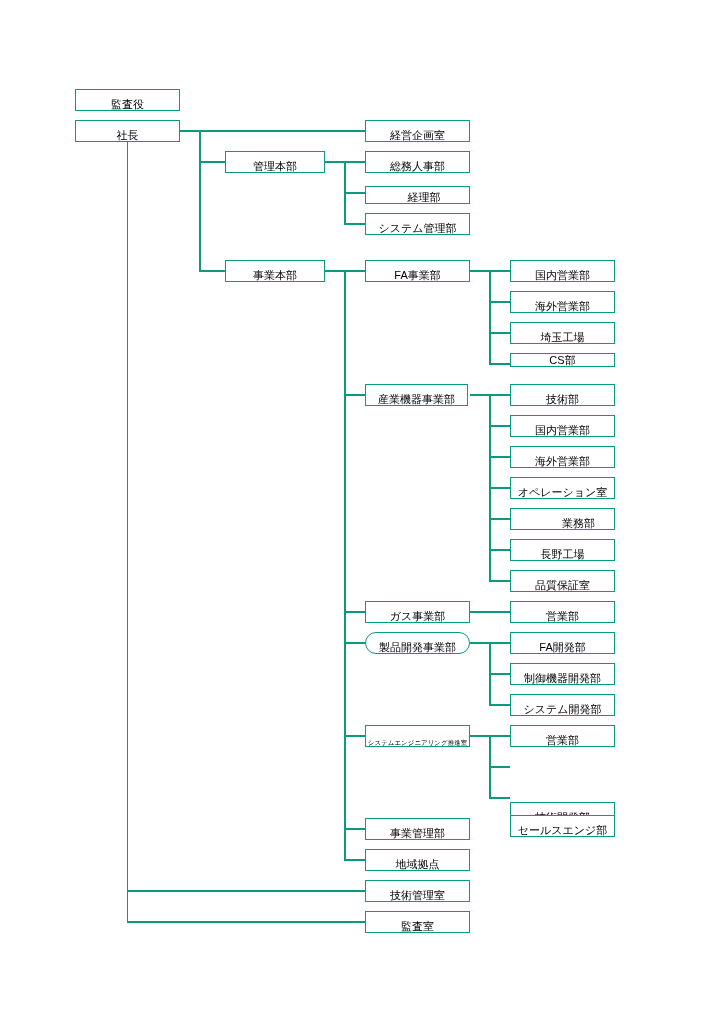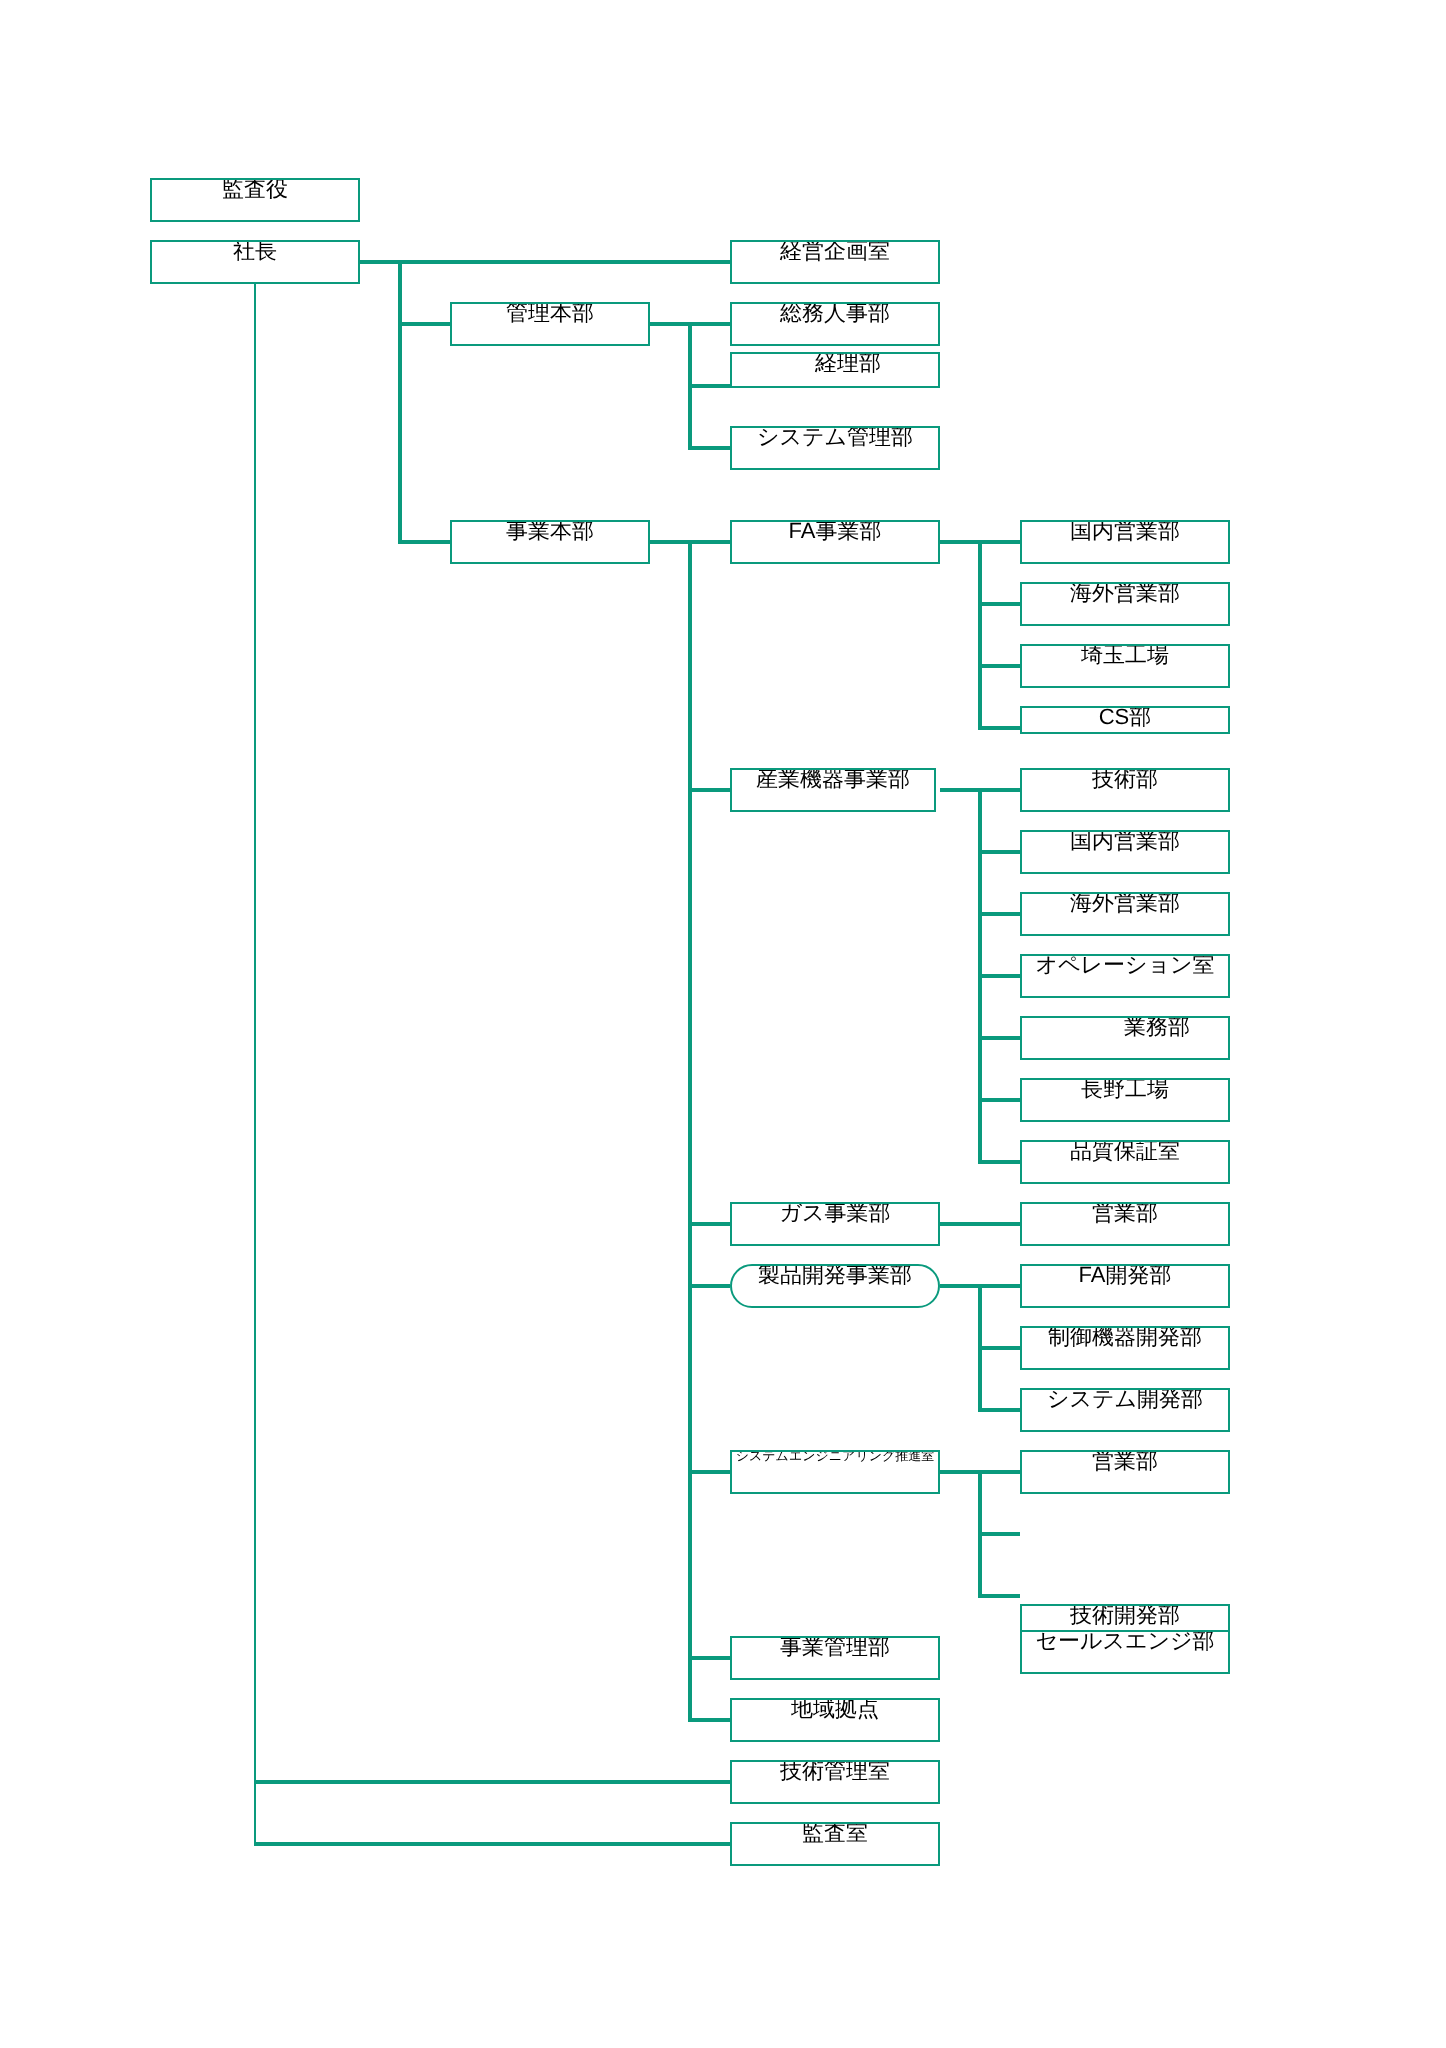--- a/index.html
+++ b/index.html
@@ -14,21 +14,21 @@
     background: #ffffff;
     font-family: "Liberation Sans", "DejaVu Sans", sans-serif;
     overflow: hidden;
   }
   .org-box {
     position: absolute;
     box-sizing: border-box;
     background: #ffffff;
     border: 1.5px solid var(--line-color, #0a9a7d);
     display: flex;
-    align-items: flex-start;
+    align-items: flex-end;
     justify-content: center;
     text-align: center;
     color: #000000;
     font-size: 11px;
     line-height: 1;
     white-space: nowrap;
     overflow: hidden;
     z-index: 2;
   }
   .org-box.small {
@@ -52,21 +52,21 @@
     </div>
     <div class="org-box" style="left: 365px; top: 120px; width: 105px; height: 22px;">
       <span>経営企画室</span>
     </div>
     <div class="org-box" style="left: 225px; top: 151px; width: 100px; height: 22px;">
       <span>管理本部</span>
     </div>
     <div class="org-box" style="left: 365px; top: 151px; width: 105px; height: 22px;">
       <span>総務人事部</span>
     </div>
-    <div class="org-box" style="left: 365px; top: 176px; width: 105px; height: 18px; padding-left: 13px;">
+    <div class="org-box" style="left: 365px; top: 186px; width: 105px; height: 18px; padding-left: 13px;">
       <span>経理部</span>
     </div>
     <div class="org-box" style="left: 365px; top: 213px; width: 105px; height: 22px;">
       <span>システム管理部</span>
     </div>
     <div class="org-box" style="left: 225px; top: 260px; width: 100px; height: 22px;">
       <span>事業本部</span>
     </div>
     <div class="org-box" style="left: 365px; top: 260px; width: 105px; height: 22px;">
       <span>FA事業部</span>

